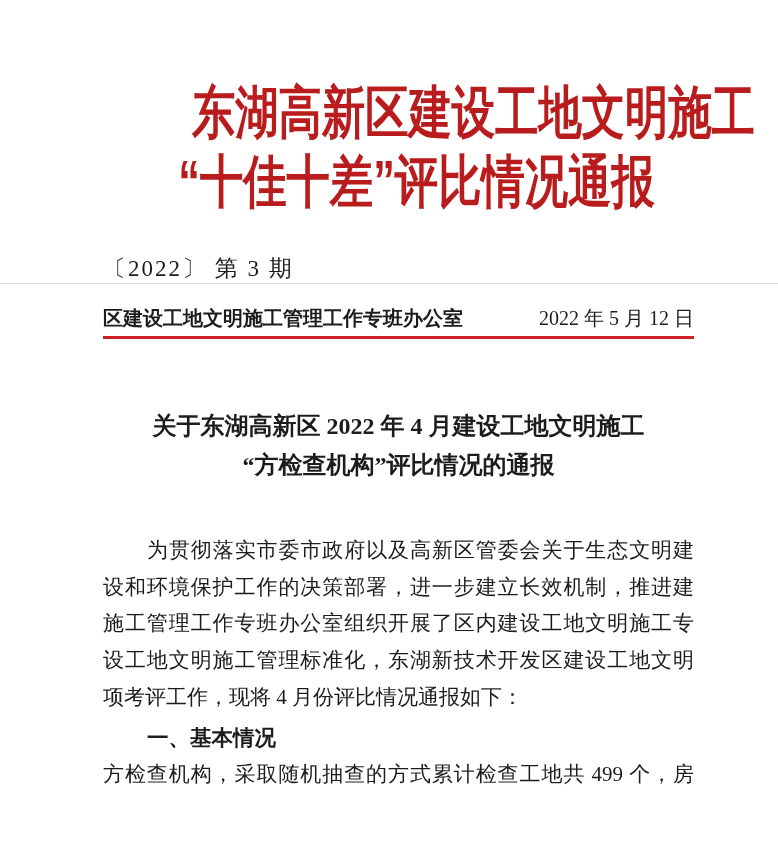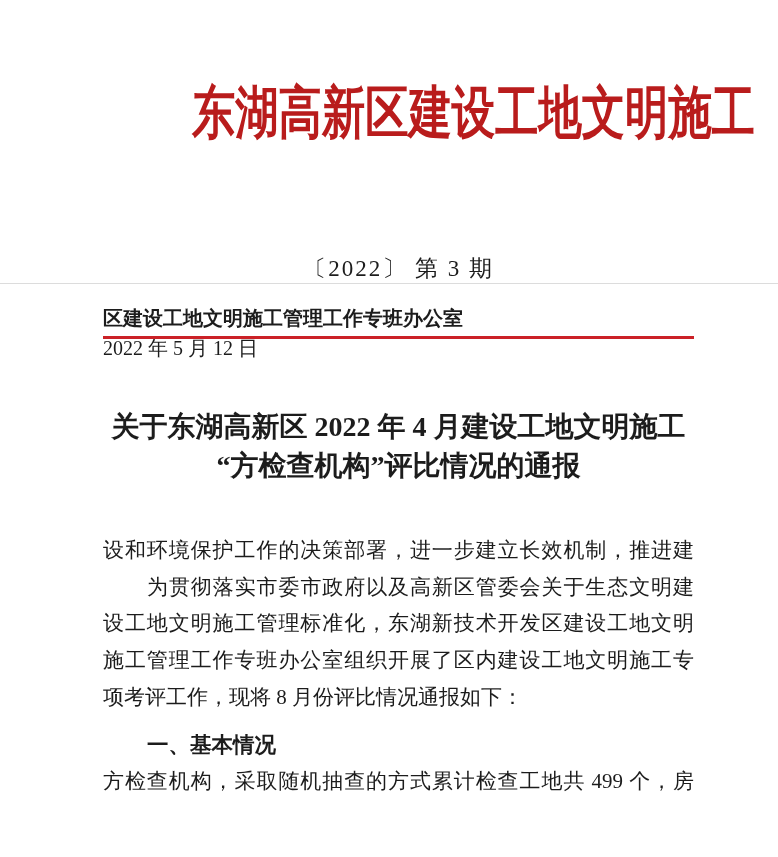--- a/index.html
+++ b/index.html
@@ -27,40 +27,39 @@
   .masthead-title .tline { display: block; }
   .masthead-title .squeeze {
     display: inline-block;
     transform: scaleX(0.76);
     white-space: nowrap;
   }
 
   
   .issue-line {
     top: 252px;
-    text-align: center;
+    text-align: left;
     font-size: 23px;
     line-height: 34px;
     letter-spacing: 2px;
     white-space: nowrap;
   }
 
   
   .scan-line {
     top: 283px; left: 0; width: 778px; height: 1px;
     background: #dcdcdc;
   }
 
   
   .masthead-row {
     top: 303px;
     display: flex;
     justify-content: space-between;
     align-items: flex-start;
-    flex-direction: column;
   }
   .office {
     font-family: "Liberation Sans", "DejaVu Sans", sans-serif;
     font-weight: bold;
     font-size: 20px;
     line-height: 30px;
     white-space: nowrap;
   }
   .issue-date {
     font-weight: normal;
@@ -72,21 +71,21 @@
   .red-rule {
     top: 336px; height: 3px;
     background: #cb2127;
   }
 
   
   .doc-subtitle {
     top: 407px;
     text-align: center;
     font-weight: bold;
-    font-size: 28px;
+    font-size: 24px;
     line-height: 39px;
     white-space: nowrap;
   }
   .doc-subtitle .sline { display: block; }
 
   
   .body-text {
     top: 532px;
     font-size: 21px;
   }
@@ -98,47 +97,48 @@
     white-space: normal;
     text-align: justify;
     text-align-last: justify;
     text-justify: inter-character;
   }
   .ind { text-indent: 44px; }
   .sec-heading {
     font-family: "Liberation Sans", "DejaVu Sans", sans-serif;
     font-weight: bold;
     font-size: 21.5px;
-    margin-top: 11px;
+    margin-top: 4px;
   }
 </style>
 </head>
 <body>
 
 <div class="abs col masthead-title">
   <span class="tline"><span class="squeeze">东湖高新区建设工地文明施工</span></span>
+  <span class="tline"><span class="squeeze">“十佳十差”评比情况通报</span></span>
 </div>
 
 <div class="abs col issue-line">〔2022〕 第 3 期</div>
 
 <div class="abs scan-line"></div>
 
 <div class="abs col masthead-row">
   <span class="office">区建设工地文明施工管理工作专班办公室</span>
   <span class="issue-date">2022 年 5 月 12 日</span>
 </div>
 
 <div class="abs col red-rule"></div>
 
 <div class="abs col doc-subtitle">
   <span class="sline">关于东湖高新区 2022 年 4 月建设工地文明施工</span>
   <span class="sline">“方检查机构”评比情况的通报</span>
 </div>
 
 <div class="abs col body-text">
+  <div class="bline just ind">为贯彻落实市委市政府以及高新区管委会关于生态文明建</div>
   <div class="bline just">设和环境保护工作的决策部署，进一步建立长效机制，推进建</div>
-  <div class="bline just ind">为贯彻落实市委市政府以及高新区管委会关于生态文明建</div>
+  <div class="bline just">施工管理工作专班办公室组织开展了区内建设工地文明施工专</div>
   <div class="bline just">设工地文明施工管理标准化，东湖新技术开发区建设工地文明</div>
-  <div class="bline just">施工管理工作专班办公室组织开展了区内建设工地文明施工专</div>
-  <div class="bline">项考评工作，现将 8 月份评比情况通报如下：</div>
+  <div class="bline">项考评工作，现将 4 月份评比情况通报如下：</div>
   <div class="bline sec-heading ind">一、基本情况</div>
   <div class="bline just">方检查机构，采取随机抽查的方式累计检查工地共 499 个，房</div>
 </div>
 
 </body></html>

